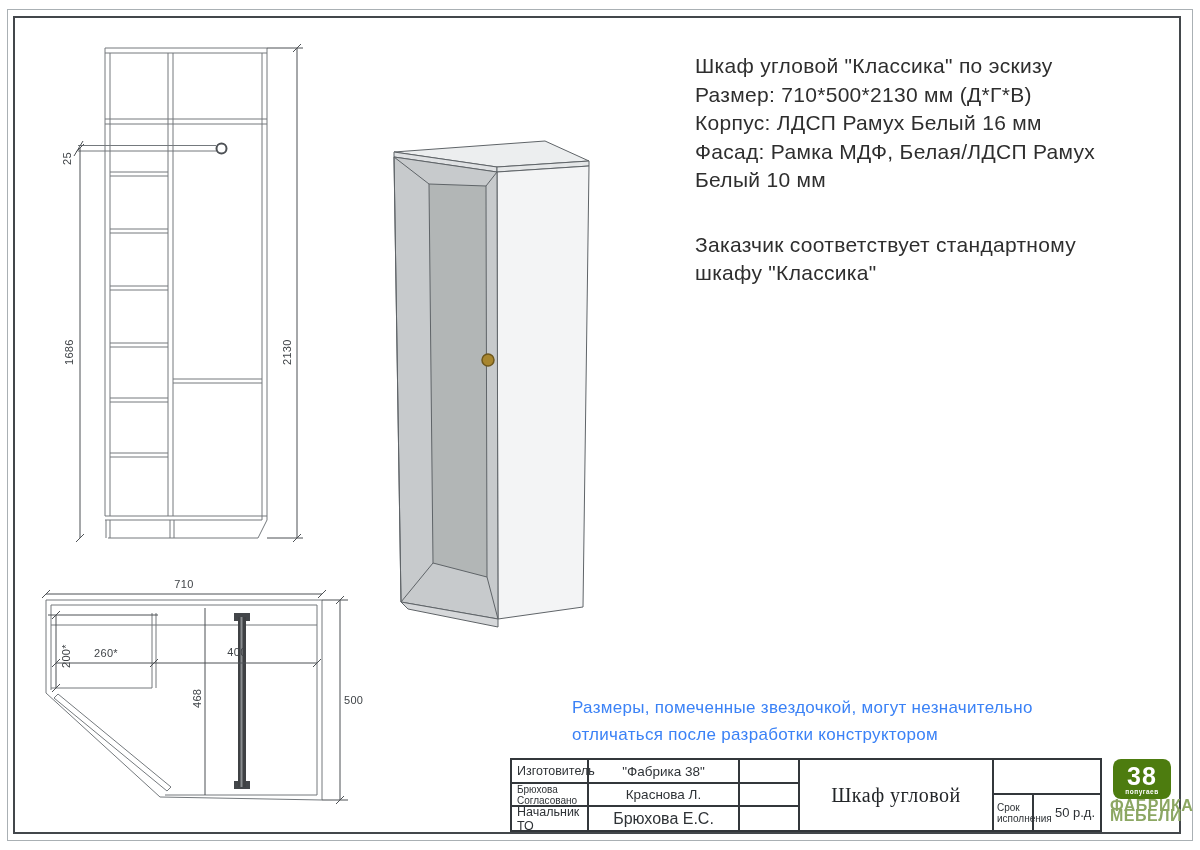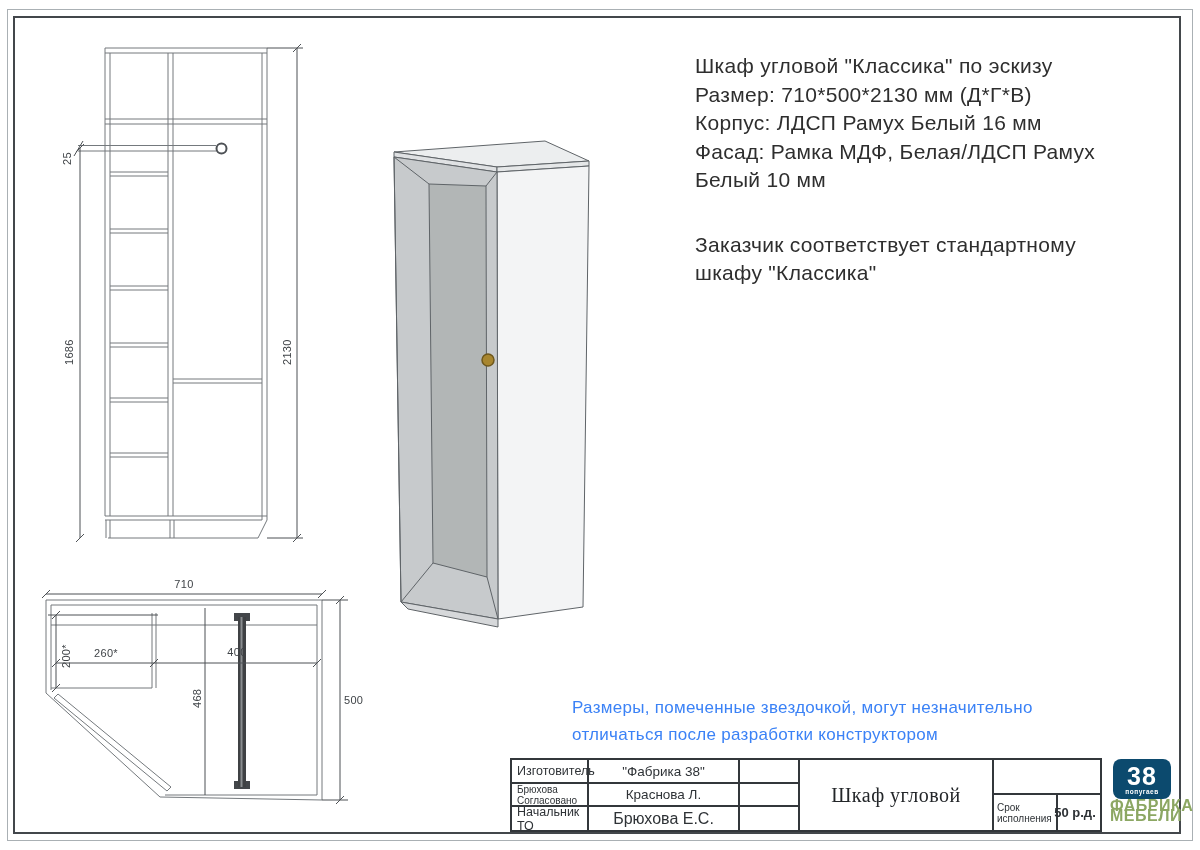--- a/index.html
+++ b/index.html
@@ -25,21 +25,21 @@
   .tb .cell{position:absolute;box-sizing:border-box;display:flex;align-items:center;
       font-size:12.5px;color:#2e3236;}
   .tb .br{border-right:2px solid #33373b;}
   .tb .bb{border-bottom:2px solid #33373b;}
   .tb .center{justify-content:center;text-align:center;}
   .tb .pad{padding-left:5px;}
   .tb .small{font-size:10px;line-height:11px;}
   .tb .big{font-size:20px;letter-spacing:.5px;color:#232629;font-family:Liberation Serif, serif;}
   
   .logo{position:absolute;left:1110px;top:759px;width:64px;text-align:center;}
-  .logo-square{width:58px;height:40px;margin:0 auto;background:#0c4a6e;border-radius:8px;
+  .logo-square{width:58px;height:40px;margin:0 auto;background:#4d7c0f;border-radius:8px;
       color:#fff;display:flex;flex-direction:column;align-items:center;justify-content:center;}
   .logo-num{font-size:25px;font-weight:bold;line-height:24px;letter-spacing:1px;}
   .logo-sub{font-size:6.5px;font-weight:bold;letter-spacing:.5px;}
   .logo-brand{margin-top:2px;font-size:16px;font-weight:bold;line-height:10px;
       color:#8ca763;letter-spacing:.5px;}
 </style>
 </head>
 <body>
 
 <div class="page">
@@ -174,27 +174,27 @@
     <div class="cell br bb center" style="left:77px;top:24px;width:151px;height:23px;font-size:13.5px;">Краснова Л.</div>
     <div class="cell br bb" style="left:228px;top:24px;width:60px;height:23px;"></div>
 
     <div class="cell br pad" style="left:0;top:47px;width:77px;height:23px;">Начальник ТО</div>
     <div class="cell br center" style="left:77px;top:47px;width:151px;height:23px;font-size:16px;">Брюхова Е.С.</div>
     <div class="cell br" style="left:228px;top:47px;width:60px;height:23px;"></div>
 
     <div class="cell br center big" style="left:288px;top:0;width:194px;height:70px;">Шкаф угловой</div>
 
     <div class="cell bb" style="left:482px;top:0;width:106px;height:35px;border-right:none;"></div>
-    <div class="cell br small" style="left:482px;top:35px;width:64px;height:35px;padding-left:3px;">
+    <div class="cell br small" style="left:482px;top:35px;width:40px;height:35px;padding-left:3px;">
       <div>
         <div>Срок</div>
         <div>исполнения</div>
       </div>
     </div>
-    <div class="cell center" style="left:538px;top:35px;width:50px;height:35px;font-size:13px;font-weight:bold;">50 р.д.</div>
+    <div class="cell center" style="left:538px;top:35px;width:50px;height:35px;font-size:13px;">50 р.д.</div>
   </div>
 
   <div class="logo">
     <div class="logo-square">
       <div class="logo-num">38</div>
       <div class="logo-sub">попугаев</div>
     </div>
     <div class="logo-brand">
       <div>ФАБРИКА</div>
       <div>МЕБЕЛИ</div>

